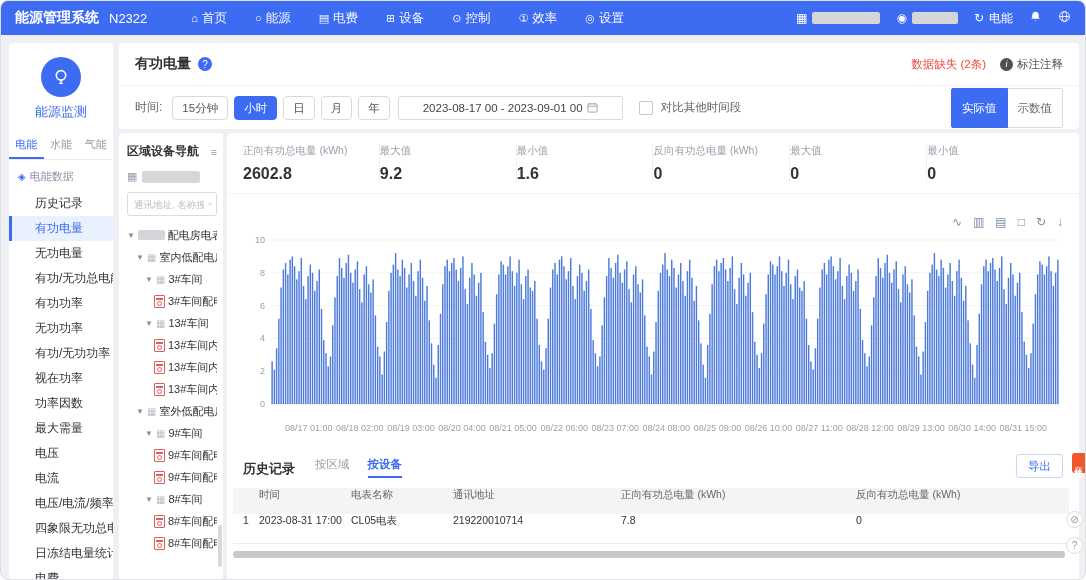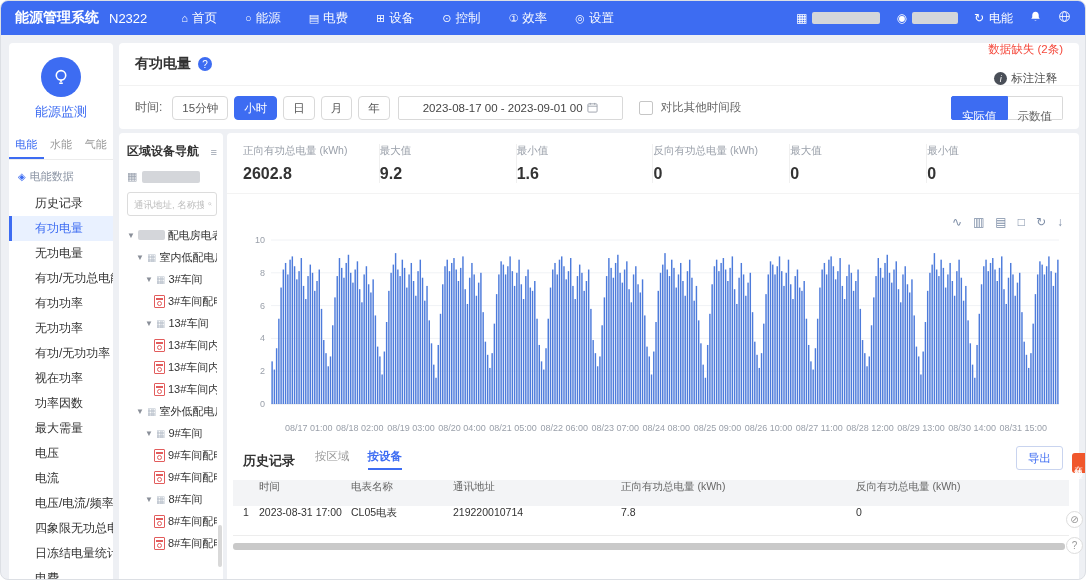--- a/index.html
+++ b/index.html
@@ -5,21 +5,21 @@
   html,body{margin:0;padding:0;}
   body{width:1086px;height:580px;overflow:hidden;background:#fff;
        font-family:"Liberation Sans","DejaVu Sans",sans-serif;}
   .app{position:relative;width:1084px;height:578px;background:#eef0f4;
        border:1px solid #dcdfe4;border-radius:8px;overflow:hidden;}
 
   
   .navbar{position:absolute;left:0;top:0;right:0;height:34px;background:#3d6cf2;
           display:flex;align-items:center;padding:0 14px;color:#fff;box-sizing:border-box;}
   .nav-title{font-size:14px;font-weight:bold;margin-right:10px;white-space:nowrap;}
-  .nav-code{font-size:13px;margin-right:34px;}
+  .nav-code{font-size:13px;margin-right:44px;}
   .nav-menu{display:flex;align-items:center;gap:28px;flex:1;}
   .nav-item{display:flex;align-items:center;gap:4px;font-size:12.5px;cursor:pointer;opacity:.96;white-space:nowrap;}
   .nav-item .ic{font-size:11px;}
   .nav-right{display:flex;align-items:center;gap:16px;}
   .nav-right .ic{font-size:12px;}
   .redact{display:inline-block;background:#d4d6da;border-radius:2px;}
   .nav-right .grp{display:flex;align-items:center;gap:5px;font-size:12px;}
 
   
   .sidebar{position:absolute;left:8px;top:42px;width:104px;bottom:0;background:#fff;
@@ -37,38 +37,38 @@
              cursor:pointer;white-space:nowrap;overflow:hidden;}
   .side-item.active{background:#e9f1ff;color:#3d6cf2;border-left:3px solid #3d6cf2;padding-left:23px;}
 
   
   .header-card{position:absolute;left:118px;top:42px;width:960px;height:86px;background:#fff;
                border-radius:4px;box-sizing:border-box;}
   .title-row{height:42px;display:flex;align-items:center;padding:0 16px;border-bottom:1px solid #f2f2f2;}
   .page-title{font-size:14px;font-weight:bold;color:#333;}
   .help-dot{width:14px;height:14px;border-radius:50%;background:#3d6cf2;color:#fff;font-size:10px;
             display:inline-flex;align-items:center;justify-content:center;margin-left:7px;cursor:pointer;}
-  .title-right{margin-left:auto;display:flex;align-items:center;gap:14px;flex-direction:column;}
+  .title-right{margin-left:auto;display:flex;align-items:center;gap:14px;}
   .missing{color:#f5483b;font-size:11.5px;cursor:pointer;}
   .annotate{display:flex;align-items:center;gap:4px;color:#555;font-size:11.5px;cursor:pointer;}
   .anno-dot{width:13px;height:13px;border-radius:50%;background:#4a4f58;color:#fff;font-size:9px;
             display:inline-flex;align-items:center;justify-content:center;font-style:italic;}
   .filter-row{height:43px;display:flex;align-items:center;padding:0 16px;gap:8px;}
   .flabel{font-size:12px;color:#666;margin-right:2px;}
   .gran-btn{height:24px;line-height:22px;padding:0 9px;border:1px solid #d9d9d9;border-radius:4px;
             font-size:11.5px;color:#555;background:#fff;cursor:pointer;box-sizing:border-box;}
   .gran-btn.active{background:#3d6cf2;border-color:#3d6cf2;color:#fff;}
   .date-box{height:24px;width:225px;border:1px solid #d9d9d9;border-radius:2px;display:flex;
             align-items:center;justify-content:center;gap:4px;font-size:11.5px;color:#444;
             cursor:pointer;box-sizing:border-box;}
   .chk{width:12px;height:12px;border:1px solid #c6c6c6;border-radius:2px;background:#fff;
        display:inline-block;cursor:pointer;margin-left:8px;}
   .chk-label{font-size:11.5px;color:#666;}
   .mode-group{margin-left:auto;display:flex;}
-  .mode-btn{height:24px;line-height:22px;padding:8px 10px;font-size:11.5px;border:1px solid #d9d9d9;
+  .mode-btn{height:40px;line-height:22px;padding:0 10px;font-size:11.5px;border:1px solid #d9d9d9;
             background:#fff;color:#666;cursor:pointer;box-sizing:border-box;}
   .mode-btn:first-child{border-radius:2px 0 0 2px;}
   .mode-btn:last-child{border-radius:0 2px 2px 0;border-left:none;}
   .mode-btn.active{background:#3d6cf2;border-color:#3d6cf2;color:#fff;}
 
   
   .devnav{position:absolute;left:118px;top:132px;width:104px;bottom:0;background:#fff;
           border-radius:4px 4px 0 0;box-sizing:border-box;padding:10px 6px 0 8px;overflow:hidden;}
   .devnav-title{display:flex;align-items:center;font-size:12px;font-weight:bold;color:#333;}
   .devnav-title .col-ic{margin-left:auto;color:#98a0ad;font-size:11px;cursor:pointer;}
@@ -96,21 +96,21 @@
              border-radius:4px 4px 0 0;box-sizing:border-box;overflow:hidden;}
   .stats-row{display:flex;padding:11px 16px 10px;border-bottom:1px solid #f3f3f3;}
   .stat{flex:1;border-left:1px solid #f0f0f0;}
   .stat:first-child{border-left:none;padding-left:0;flex:1.0;}
   .stat .lb{font-size:10.5px;color:#9aa0aa;margin-bottom:7px;white-space:nowrap;}
   .stat .vl{font-size:16px;color:#333;font-weight:600;}
   .chart-tools{display:flex;justify-content:flex-end;gap:11px;padding:22px 16px 2px;}
   .tool-ic{color:#7d8da6;font-size:12px;cursor:pointer;line-height:1;}
   .chart-wrap{padding:2px 14px 0;}
   .ytick{font-size:9px;fill:#9aa0aa;font-family:"Liberation Sans","DejaVu Sans",sans-serif;}
-  .xlabels{display:flex;justify-content:space-between;margin:1px 18px 0 44px;font-size:9px;color:#9aa0aa;}
+  .xlabels{display:flex;justify-content:space-between;margin:1px 18px 8px 44px;font-size:9px;color:#9aa0aa;}
   .xlabels span{white-space:nowrap;}
 
   .hist-head{display:flex;align-items:flex-end;gap:20px;padding:13px 16px 0;}
   .hist-title{font-size:13px;font-weight:bold;color:#333;}
   .hist-tab{font-size:11.5px;color:#999;padding-bottom:4px;cursor:pointer;}
   .hist-tab.active{color:#3d6cf2;border-bottom:2px solid #3d6cf2;font-weight:bold;}
   .export-btn{margin-left:auto;height:24px;line-height:22px;padding:0 11px;border:1px solid #c9d4ef;
               border-radius:3px;background:#fff;color:#3d6cf2;font-size:11.5px;cursor:pointer;box-sizing:border-box;}
   .htable{margin:10px 10px 0 6px;}
   .trow{display:flex;align-items:flex-start;}

